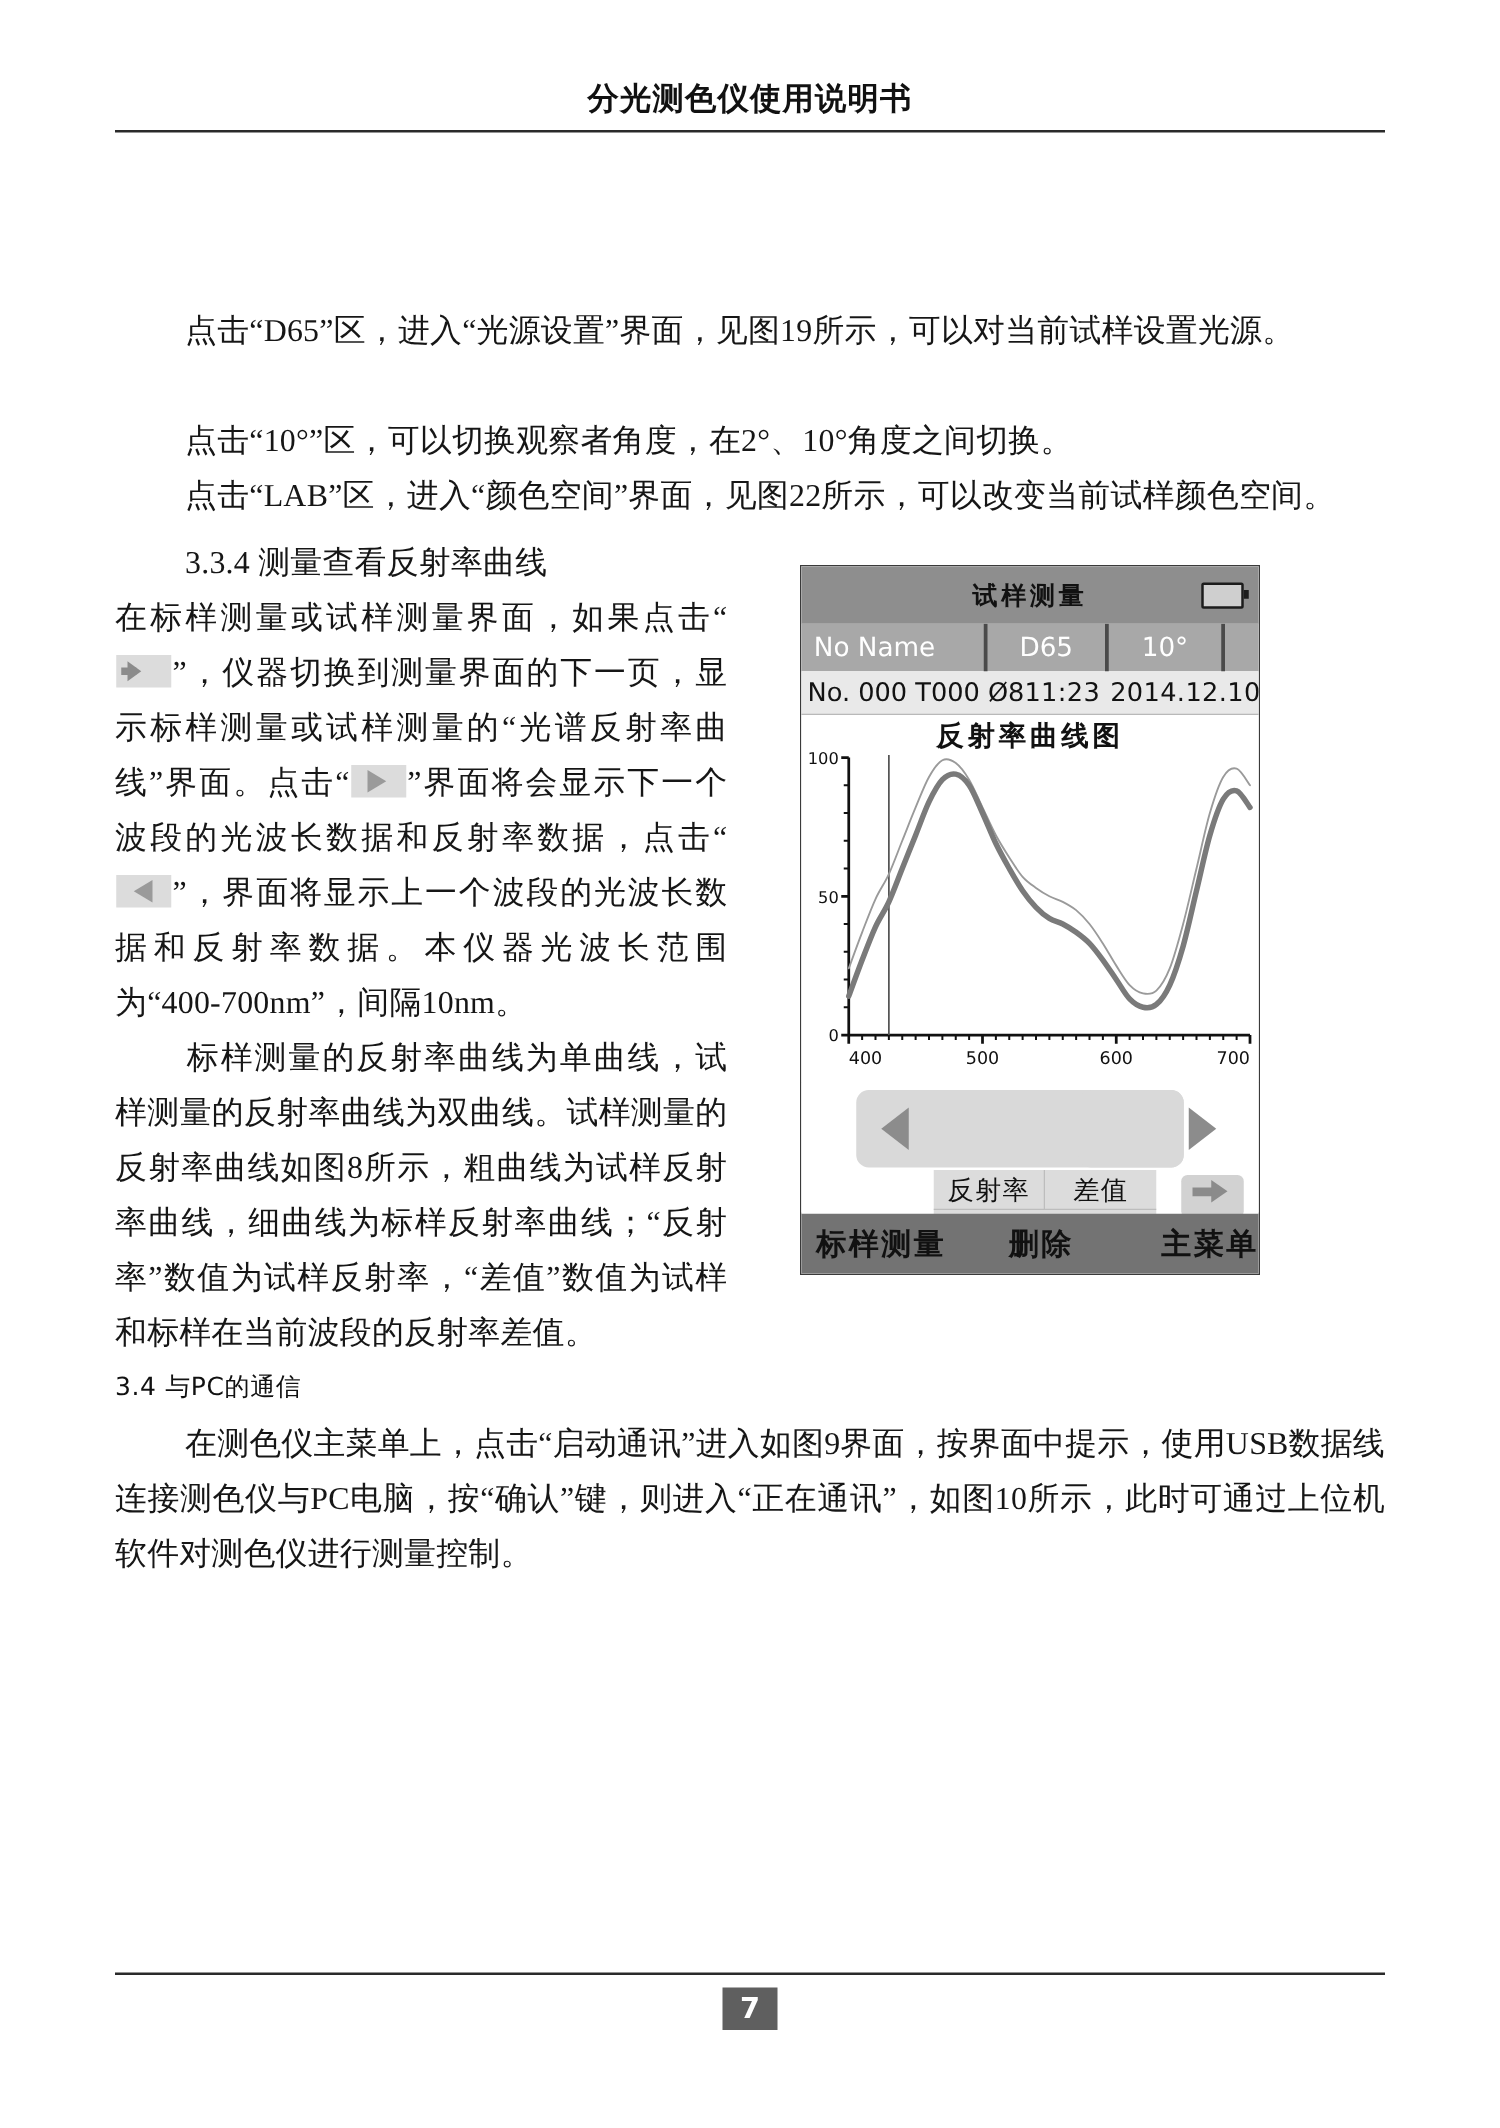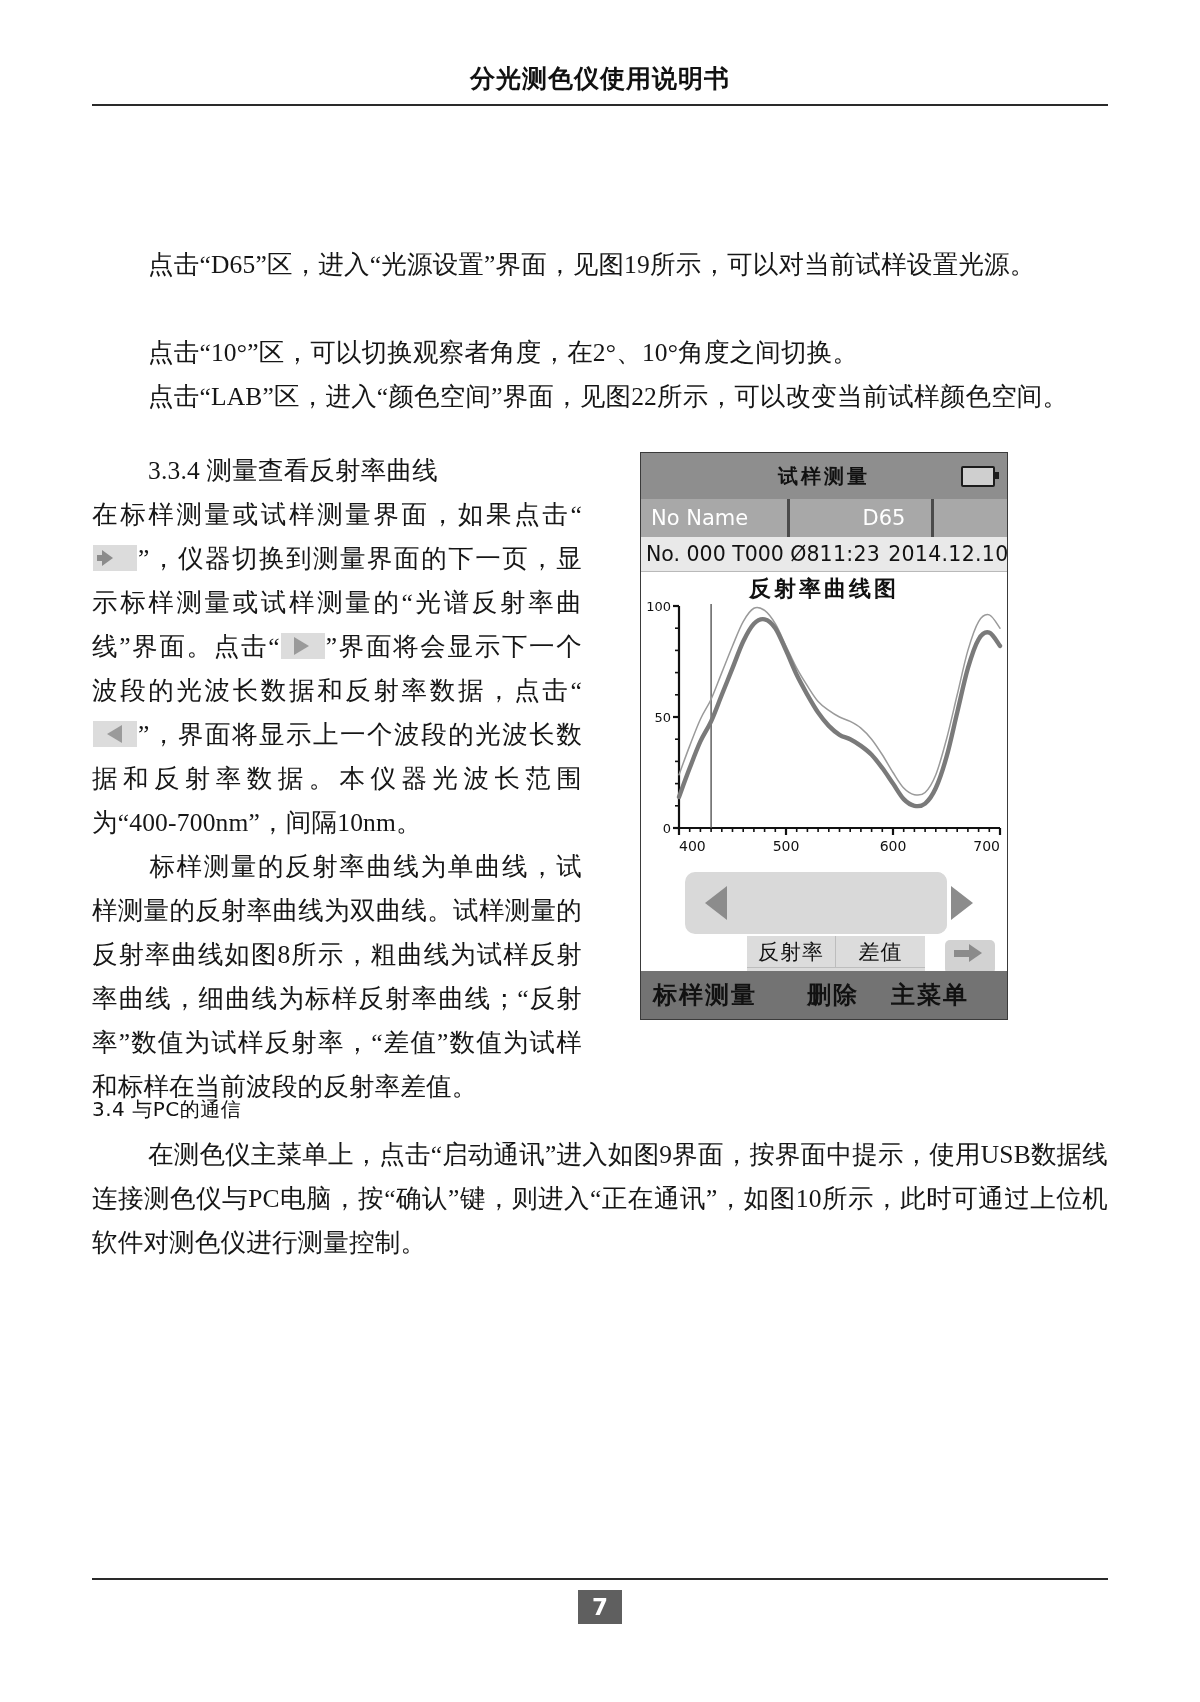--- a/index.html
+++ b/index.html
@@ -37,21 +37,21 @@
     color:#161616;
   }
   .ind{display:inline-block;width:56px;}
 
   #p1{left:92px;top:155px;width:1016px;}
   #p2{left:92px;top:243px;width:1016px;}
   #p3{left:92px;top:331px;width:1016px;}
   #p4{left:92px;top:375px;width:1016px;}
 
   
-  #col{left:92px;top:449px;width:490px;}
+  #col{left:92px;top:428px;width:490px;}
 
   
   .iglyph{
     display:inline-block;
     width:44px;height:26px;
     background:#dcdcdc;
     vertical-align:-4px;
     position:relative;
     margin:0 1px;
   }
@@ -101,21 +101,20 @@
     width:30px;height:17px;border:2.5px solid #1c1c1c;
     background:#cfcfcf;border-radius:2px;
   }
   .battery:after{
     content:"";position:absolute;right:-6px;top:4px;
     width:4px;height:7px;background:#1c1c1c;
   }
   .d-tabs{
     display:flex;height:38px;background:#a8a8a8;
     align-items:stretch;
-    gap:47px;
   }
   .d-tab{
     display:flex;align-items:center;
     color:#ffffff;font-size:21px;
     padding:0 10px;
     border-right:3px solid #4a4a4a;
     white-space:nowrap;
   }
   .d-tab.t0{flex:0 0 126px;}
   .d-tab.t1{flex:0 0 74px;justify-content:center;}
@@ -189,21 +188,21 @@
     border-top:9px solid transparent;border-bottom:9px solid transparent;
     border-left:13px solid #8b8b8b;
   }
   .d-foot{
     position:absolute;left:0;right:0;bottom:0;height:48px;background:#737373;
     display:flex;align-items:center;color:#111;
     font-size:24px;font-weight:bold;letter-spacing:2px;
   }
   .d-foot span{flex:1 1 0;text-align:center;}
   .d-foot span:first-child{text-align:left;padding-left:12px;flex:1.05 1 0;}
-  .d-foot span:last-child{text-align:left;}
+  .d-foot span:last-child{text-align:right;}
 
   .fig-cap{
     position:absolute;left:620px;top:1038px;width:410px;
     text-align:center;font-size:25px;font-weight:bold;letter-spacing:1px;
     color:#111;
   }
 
   
   .sec-head{
     position:absolute;left:92px;top:1096px;

